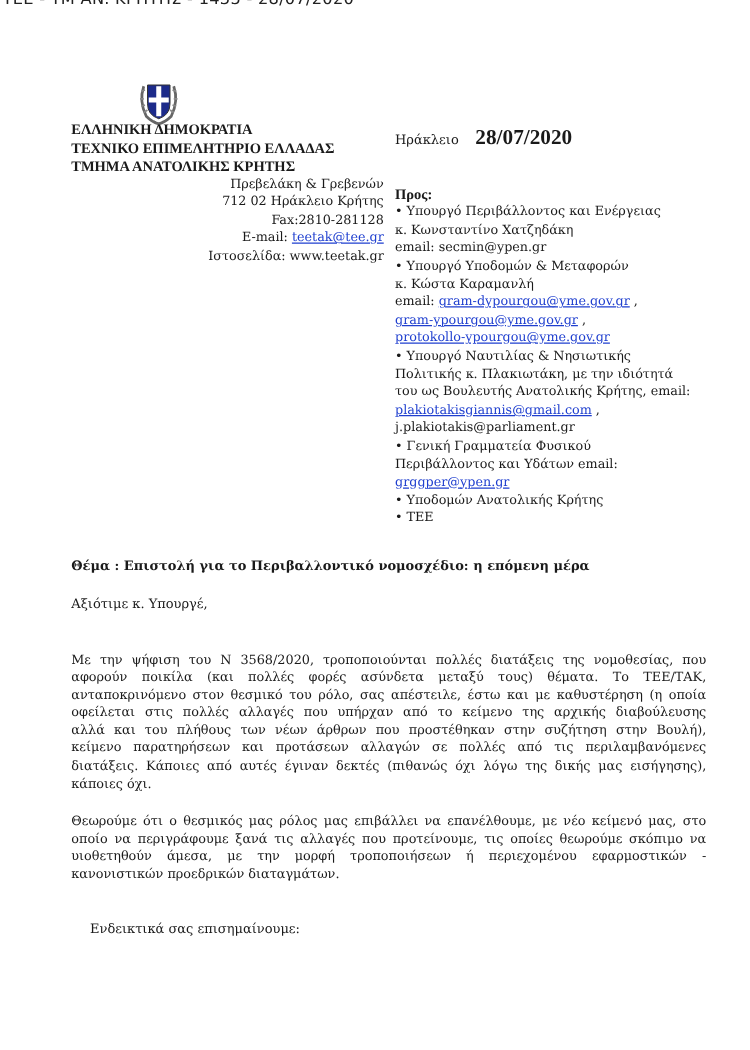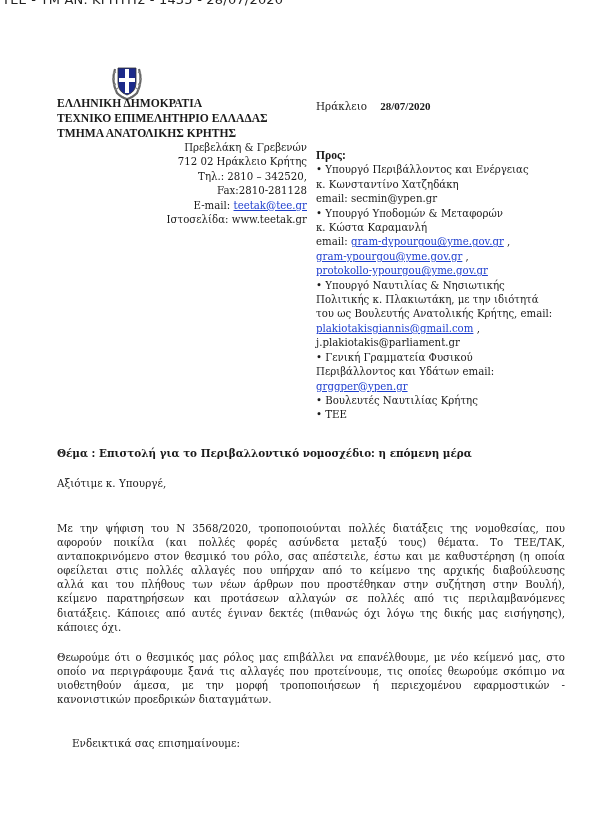--- a/index.html
+++ b/index.html
@@ -18,21 +18,21 @@
       position: absolute; left: 57px; top: 96px; width: 250px;
       font-size: 10.6px; line-height: 14.4px;
     }
     .sender .org { font-family: "Liberation Serif", serif; font-weight: bold; font-size: 11.6px; line-height: 15px; white-space: nowrap; }
     .sender .addr { font-family: "DejaVu Serif", serif; font-size: 10.2px; line-height: 14.4px; white-space: nowrap; text-align: right; }
     a.link { color: #1f3fcf; text-decoration: underline; }
     .dateline {
       position: absolute; left: 316px; top: 100px;
       font-size: 10.4px; white-space: nowrap;
     }
-    .dateline .date { font-family: "Liberation Serif", serif; font-weight: bold; font-size: 11px; margin-left: 10px; }
+    .dateline .date { font-family: "Liberation Serif", serif; font-weight: bold; font-size: 17px; margin-left: 10px; }
     .recipients {
       position: absolute; left: 316px; top: 149px; width: 270px;
       font-size: 10.2px; line-height: 14.4px;
     }
     .recipients .heading { font-weight: bold; font-family: Liberation Serif, serif; font-size: 11.6px; }
     .recipients .line { white-space: nowrap; }
     .subject {
       position: absolute; left: 57px; top: 447px; white-space: nowrap;
       font-family: "DejaVu Serif", serif; font-weight: bold; font-size: 10.4px;
     }
@@ -68,21 +68,20 @@
     <path d="M14 36 Q18 40 22 36" fill="none" stroke="#666" stroke-width="1.5"></path>
   </svg>
 </div>
 
 <div class="sender">
   <div class="org">ΕΛΛΗΝΙΚΗ ΔΗΜΟΚΡΑΤΙΑ</div>
   <div class="org">ΤΕΧΝΙΚΟ ΕΠΙΜΕΛΗΤΗΡΙΟ ΕΛΛΑΔΑΣ</div>
   <div class="org">ΤΜΗΜΑ ΑΝΑΤΟΛΙΚΗΣ ΚΡΗΤΗΣ</div>
   <div class="addr">Πρεβελάκη &amp; Γρεβενών</div>
   <div class="addr">712 02 Ηράκλειο Κρήτης</div>
-  <div class="addr">Τηλ.: 2810 – 342520,</div>
   <div class="addr">Fax:2810-281128</div>
   <div class="addr">
     <span>E-mail: </span><a class="link">teetak@tee.gr</a>
   </div>
   <div class="addr">Ιστοσελίδα: www.teetak.gr</div>
 </div>
 
 <div class="dateline">
   <span>Ηράκλειο</span>
   <span class="date">28/07/2020</span>
@@ -109,21 +108,21 @@
   <div class="line">του ως Βουλευτής Ανατολικής Κρήτης, email:</div>
   <div class="line">
     <a class="link">plakiotakisgiannis@gmail.com</a><span> ,</span>
   </div>
   <div class="line">j.plakiotakis@parliament.gr</div>
   <div class="line">• Γενική Γραμματεία Φυσικού</div>
   <div class="line">Περιβάλλοντος και Υδάτων email:</div>
   <div class="line">
     <a class="link">grggper@ypen.gr</a>
   </div>
-  <div class="line">• Βουλευτές Ναυτιλίας Κρήτης</div>
+  <div class="line">• Υποδομών Ανατολικής Κρήτης</div>
   <div class="line">• ΤΕΕ</div>
 </div>
 
 <div class="subject">Θέμα : Επιστολή για το Περιβαλλοντικό νομοσχέδιο: η επόμενη μέρα</div>
 <div class="greeting">Αξιότιμε κ. Υπουργέ,</div>
 
 <div class="para p1">
   <span class="ln">Με την ψήφιση του Ν 3568/2020, τροποποιούνται πολλές διατάξεις της νομοθεσίας, που</span>
   <span class="ln">αφορούν ποικίλα (και πολλές φορές  ασύνδετα μεταξύ τους) θέματα. Το ΤΕΕ/ΤΑΚ,</span>
   <span class="ln">ανταποκρινόμενο στον θεσμικό του ρόλο, σας απέστειλε, έστω και με καθυστέρηση (η οποία</span>

